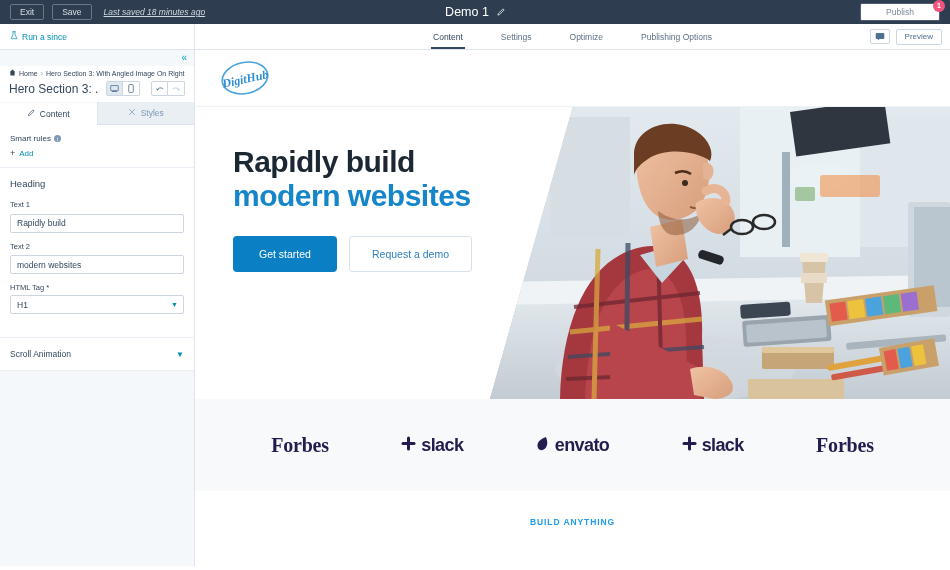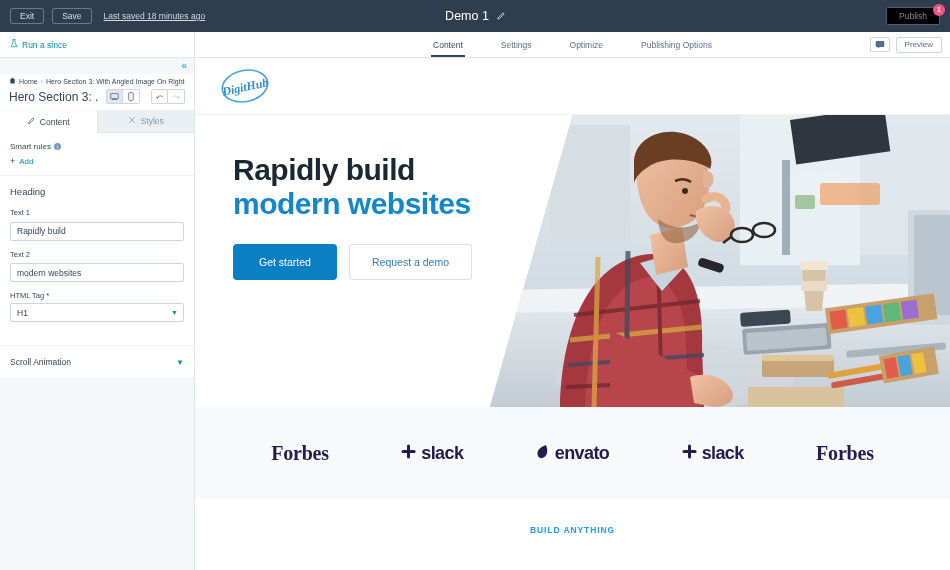--- a/index.html
+++ b/index.html
@@ -5,52 +5,53 @@
   * { box-sizing: border-box; margin: 0; padding: 0; }
   html, body {
     width: 950px; height: 570px;
     font-family: "Liberation Sans", sans-serif;
     overflow: hidden;
     background: #fff;
   }
 
   
   .topbar {
-    height: 32px; background: #2e3e50;
+    height: 24px; background: #2e3e50;
     display: flex; align-items: center;
     position: relative;
   }
   .topbar-left { display: flex; align-items: center; gap: 8px; padding-left: 10px; }
   .tb-btn {
     background: #2e3e50; color: #d6dde4;
     border: 1px solid #68778a; border-radius: 2px;
     font-size: 8.5px; padding: 3px 9px; line-height: 1;
     font-family: "Liberation Sans", sans-serif;
     cursor: pointer;
   }
   .saved-text {
     font-size: 8.5px; color: #cfd8e0;
     text-decoration: underline; margin-left: 4px;
     cursor: pointer;
+    font-style: italic;
   }
   .topbar-center {
     position: absolute; left: 0; right: 0;
     display: flex; justify-content: center; align-items: center; gap: 7px;
     pointer-events: none;
   }
   .doc-title { font-size: 12.5px; color: #ffffff; pointer-events: auto; }
   .pencil-ico { pointer-events: auto; cursor: pointer; display: block; }
   .topbar-right {
     margin-left: auto; padding-right: 10px;
     display: flex; align-items: center; position: relative;
   }
   .publish-btn {
-    background: #000000; color: #7d8a99;
+    background: #ffffff; color: #7d8a99;
     border: 1px solid #51606f; border-radius: 2px;
-    font-size: 8.5px; padding: 4px 12px; line-height: 1;
+    font-size: 8.5px; padding: 4px 25px; line-height: 1;
     font-family: "Liberation Sans", sans-serif;
     cursor: default;
   }
   .notif-dot {
     position: absolute; top: -3px; right: 5px;
     width: 12px; height: 12px; border-radius: 50%;
     background: #f2547d; color: #fff;
     font-size: 7px; display: flex; align-items: center; justify-content: center;
     font-weight: bold;
   }

